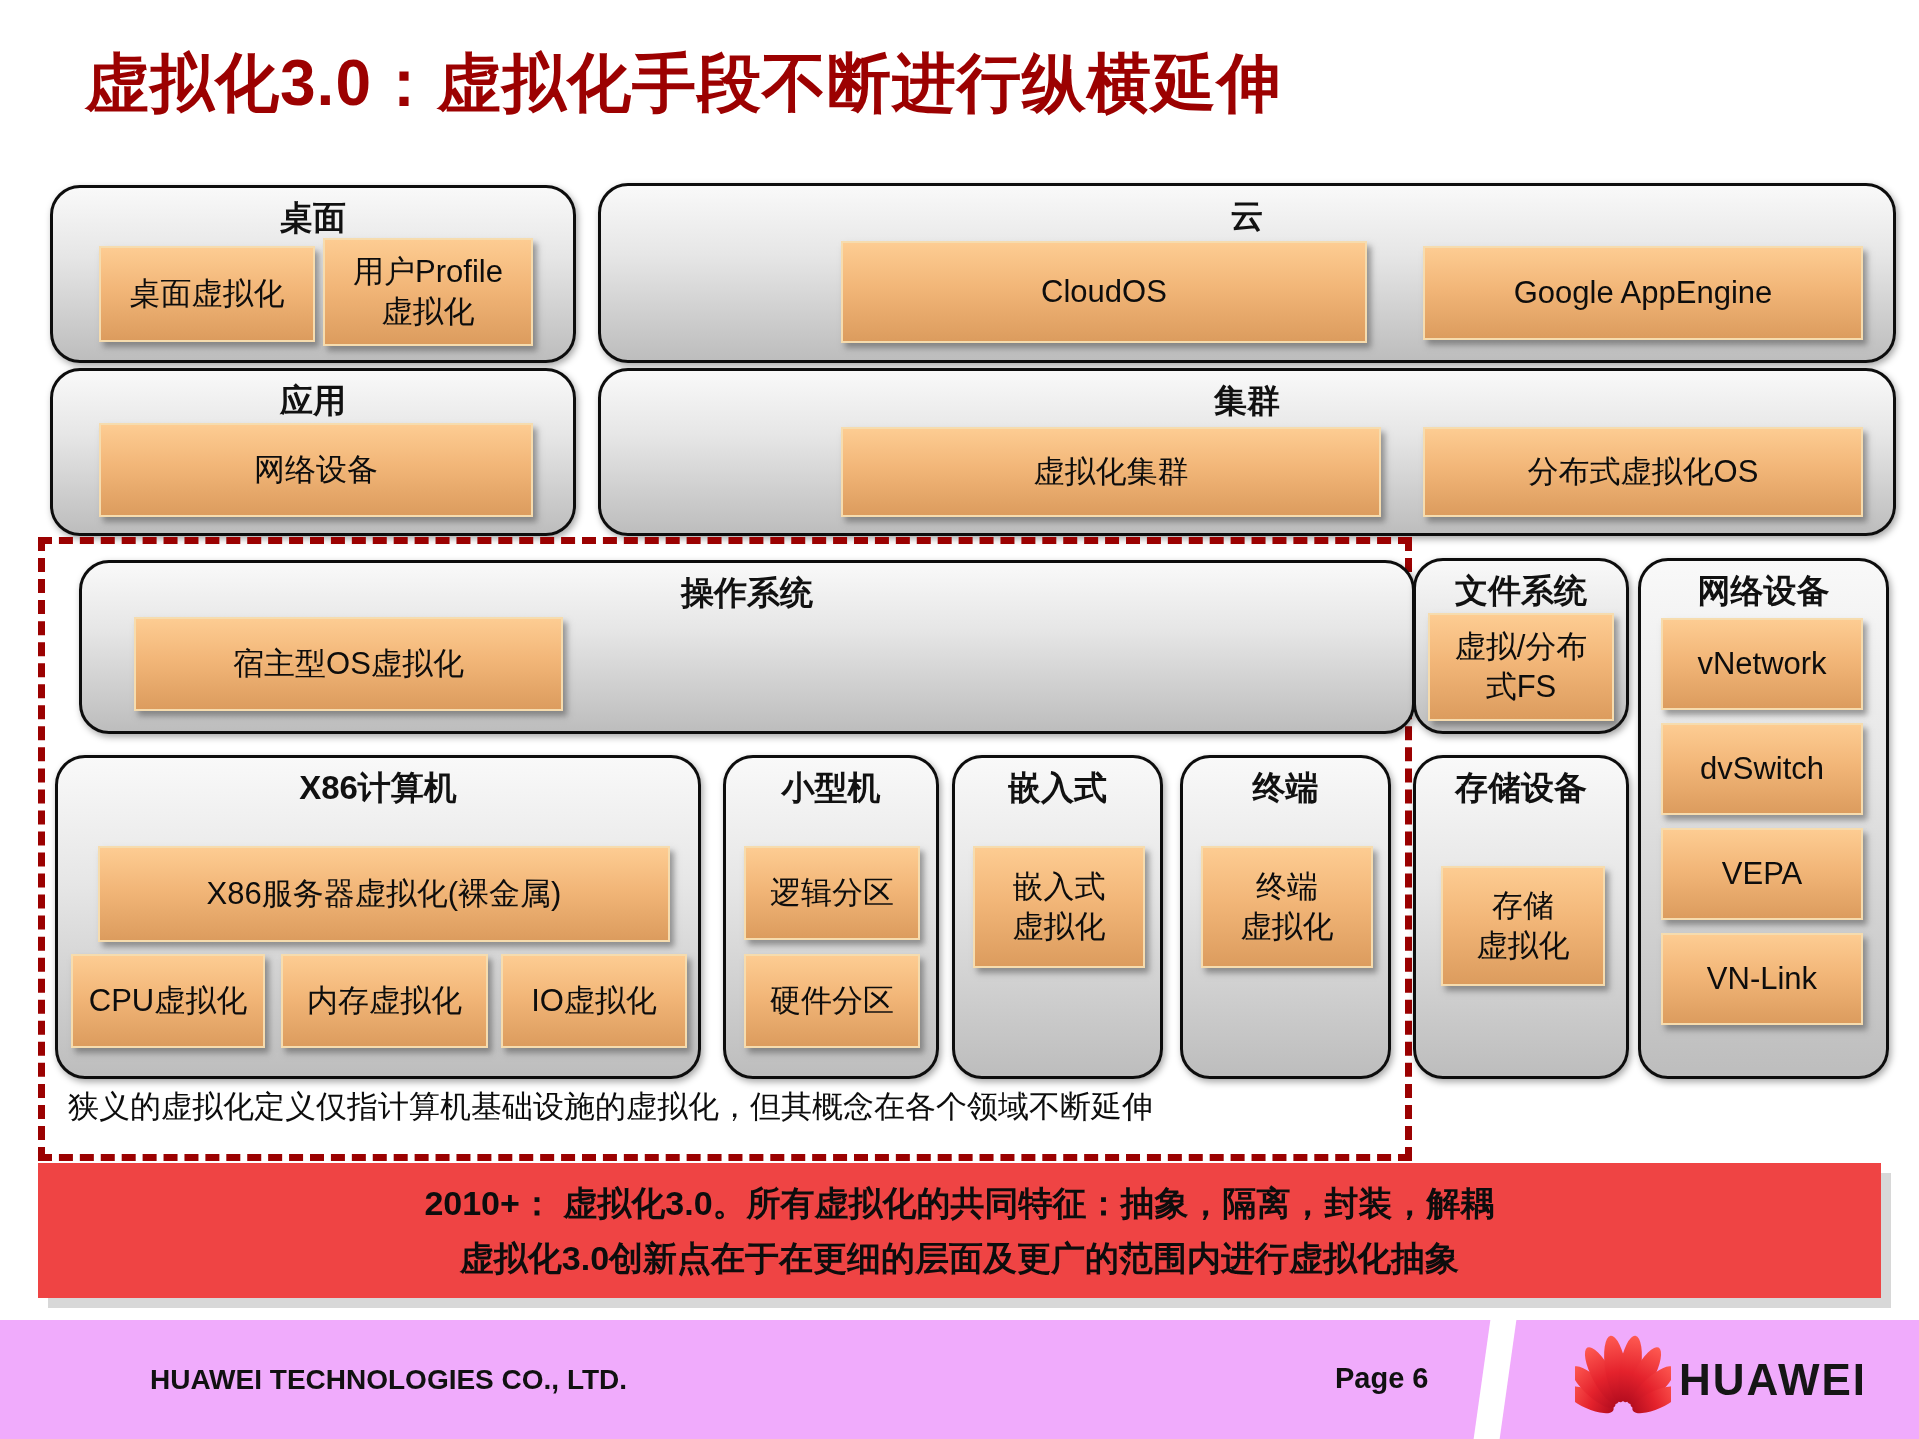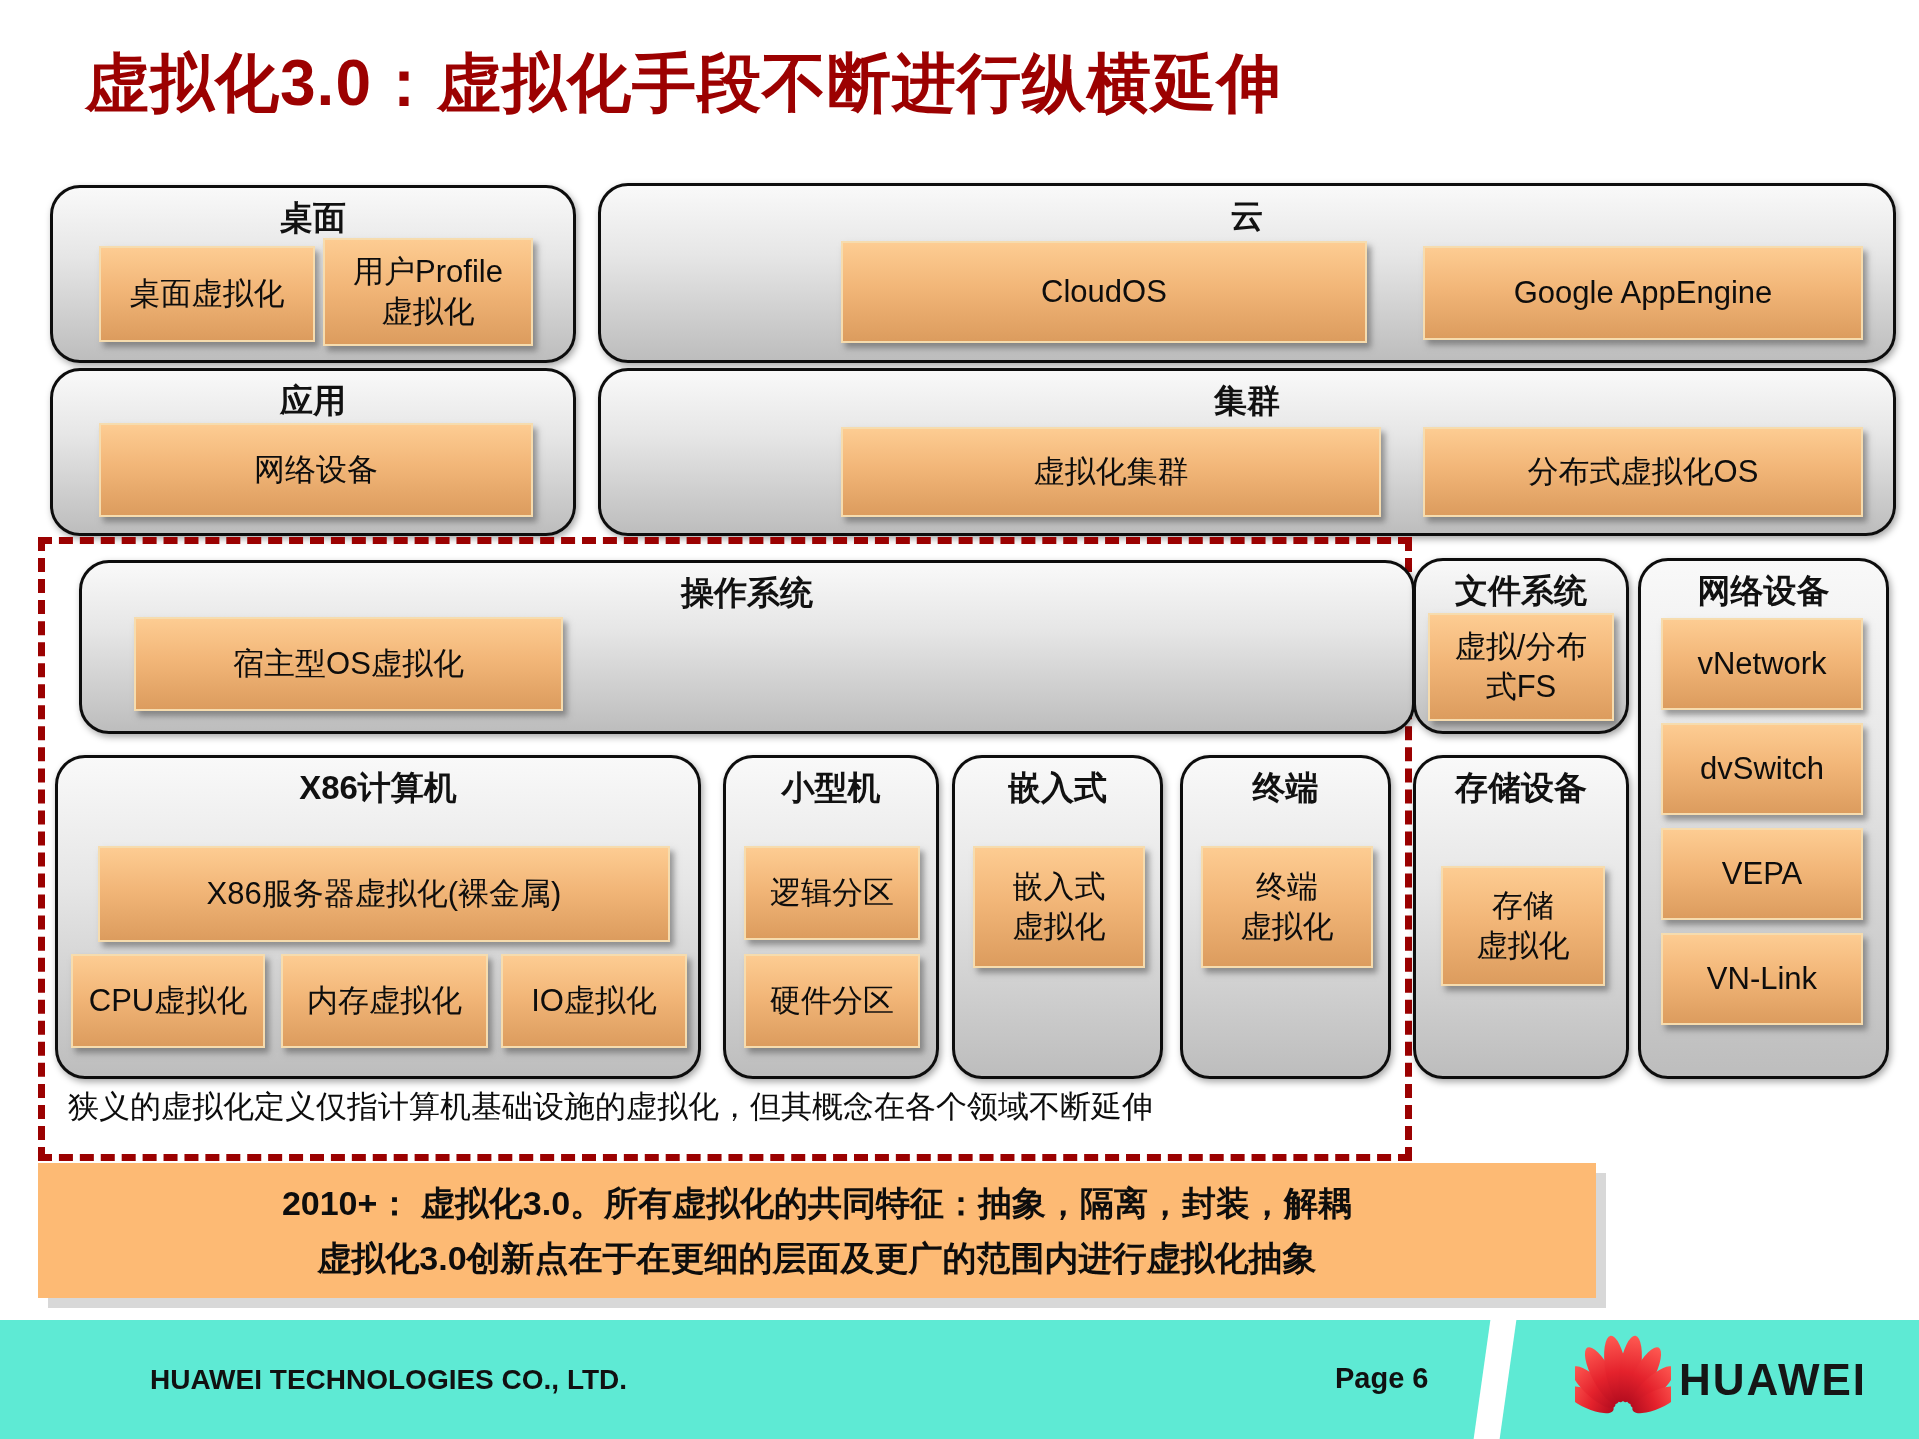--- a/index.html
+++ b/index.html
@@ -38,29 +38,29 @@
   }
   .dashed-region{
     position:absolute;left:38px;top:537px;width:1360px;height:610px;
     border:7px dashed #9b0101;
   }
   .dashed-note{
     position:absolute;left:68px;top:1086px;width:1300px;
     font-size:31px;color:#0d0d0d;
   }
   .banner{
-    position:absolute;left:38px;top:1163px;width:1558px;height:135px;
-    background:#fdba74;
+    position:absolute;left:38px;top:1163px;width:1843px;height:135px;
+    background:#ef4444;
     box-shadow:10px 10px 0 #d8d8d8;
     display:flex;flex-direction:column;align-items:center;justify-content:center;
     font-size:34px;font-weight:bold;line-height:1.6;color:#0d0d0d;
   }
   .footer{
     position:absolute;left:0;top:1320px;width:1919px;height:119px;
-    background:#5eead4;
+    background:#f0abfc;
   }
   .footer-company{
     position:absolute;left:150px;top:44px;
     font-size:28px;font-weight:bold;color:#111;
   }
   .footer-page{
     position:absolute;left:1335px;top:42px;
     font-size:29px;font-weight:bold;color:#111;
   }
   .footer-slash{

